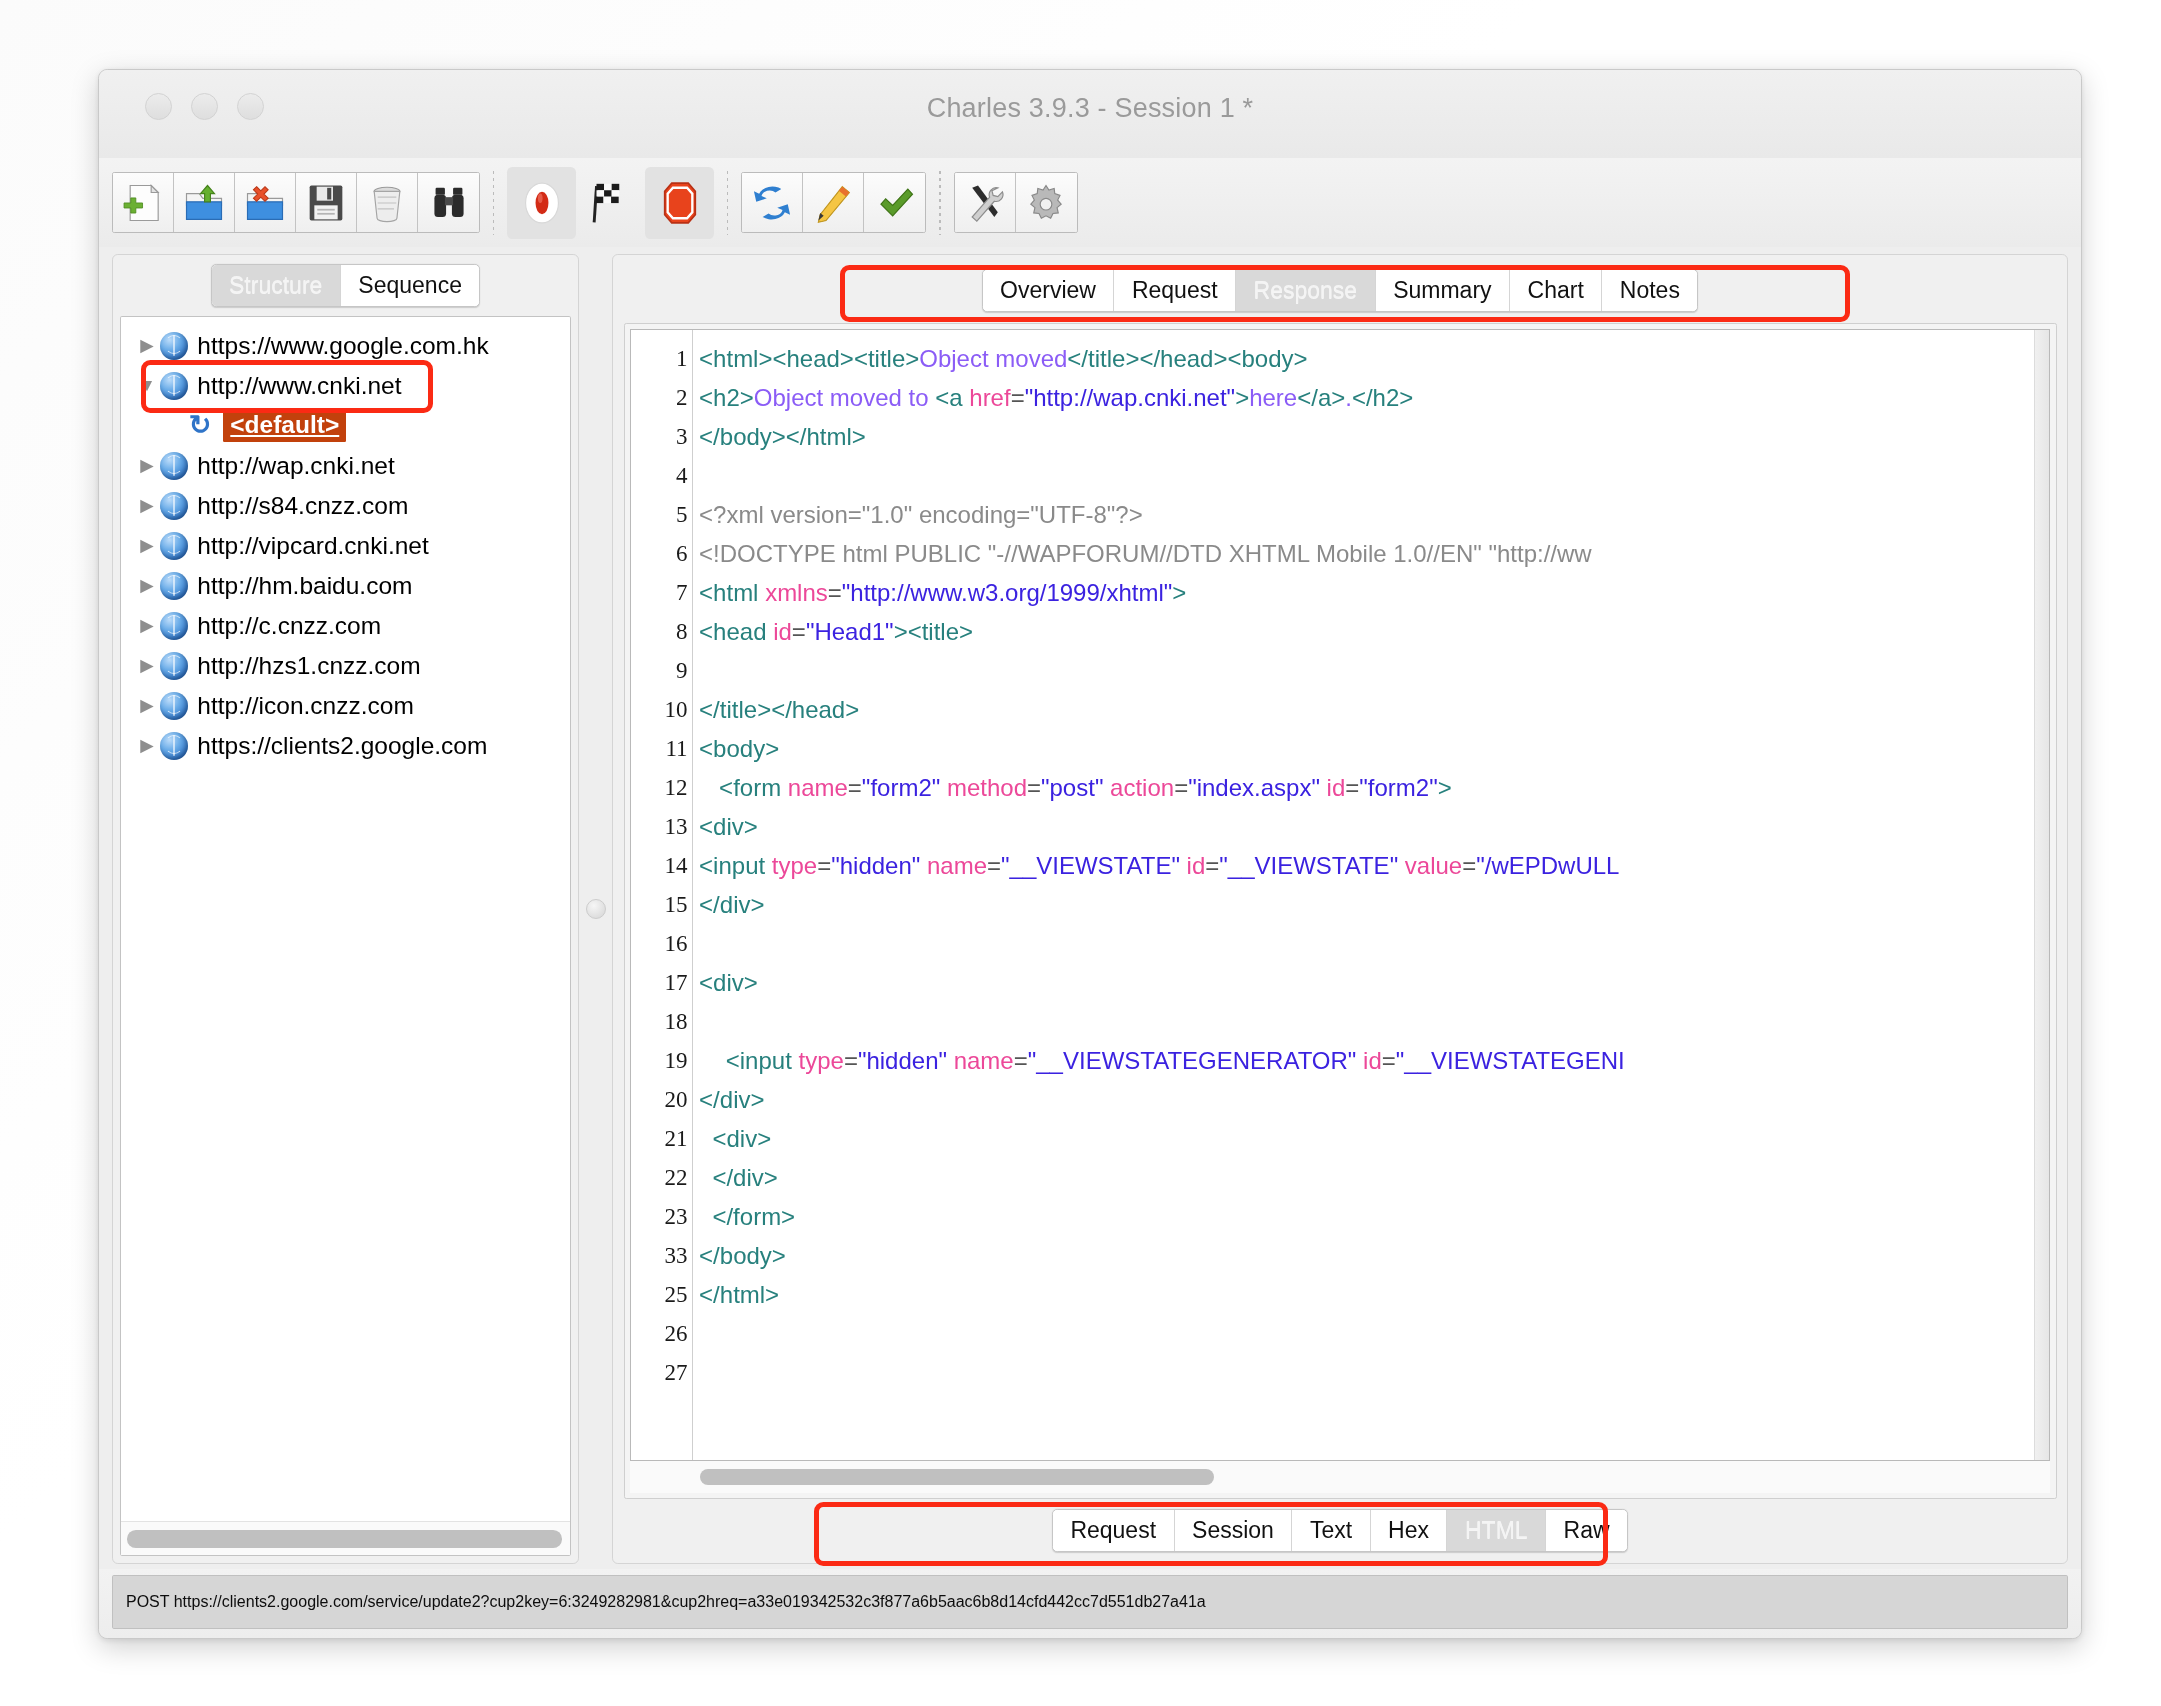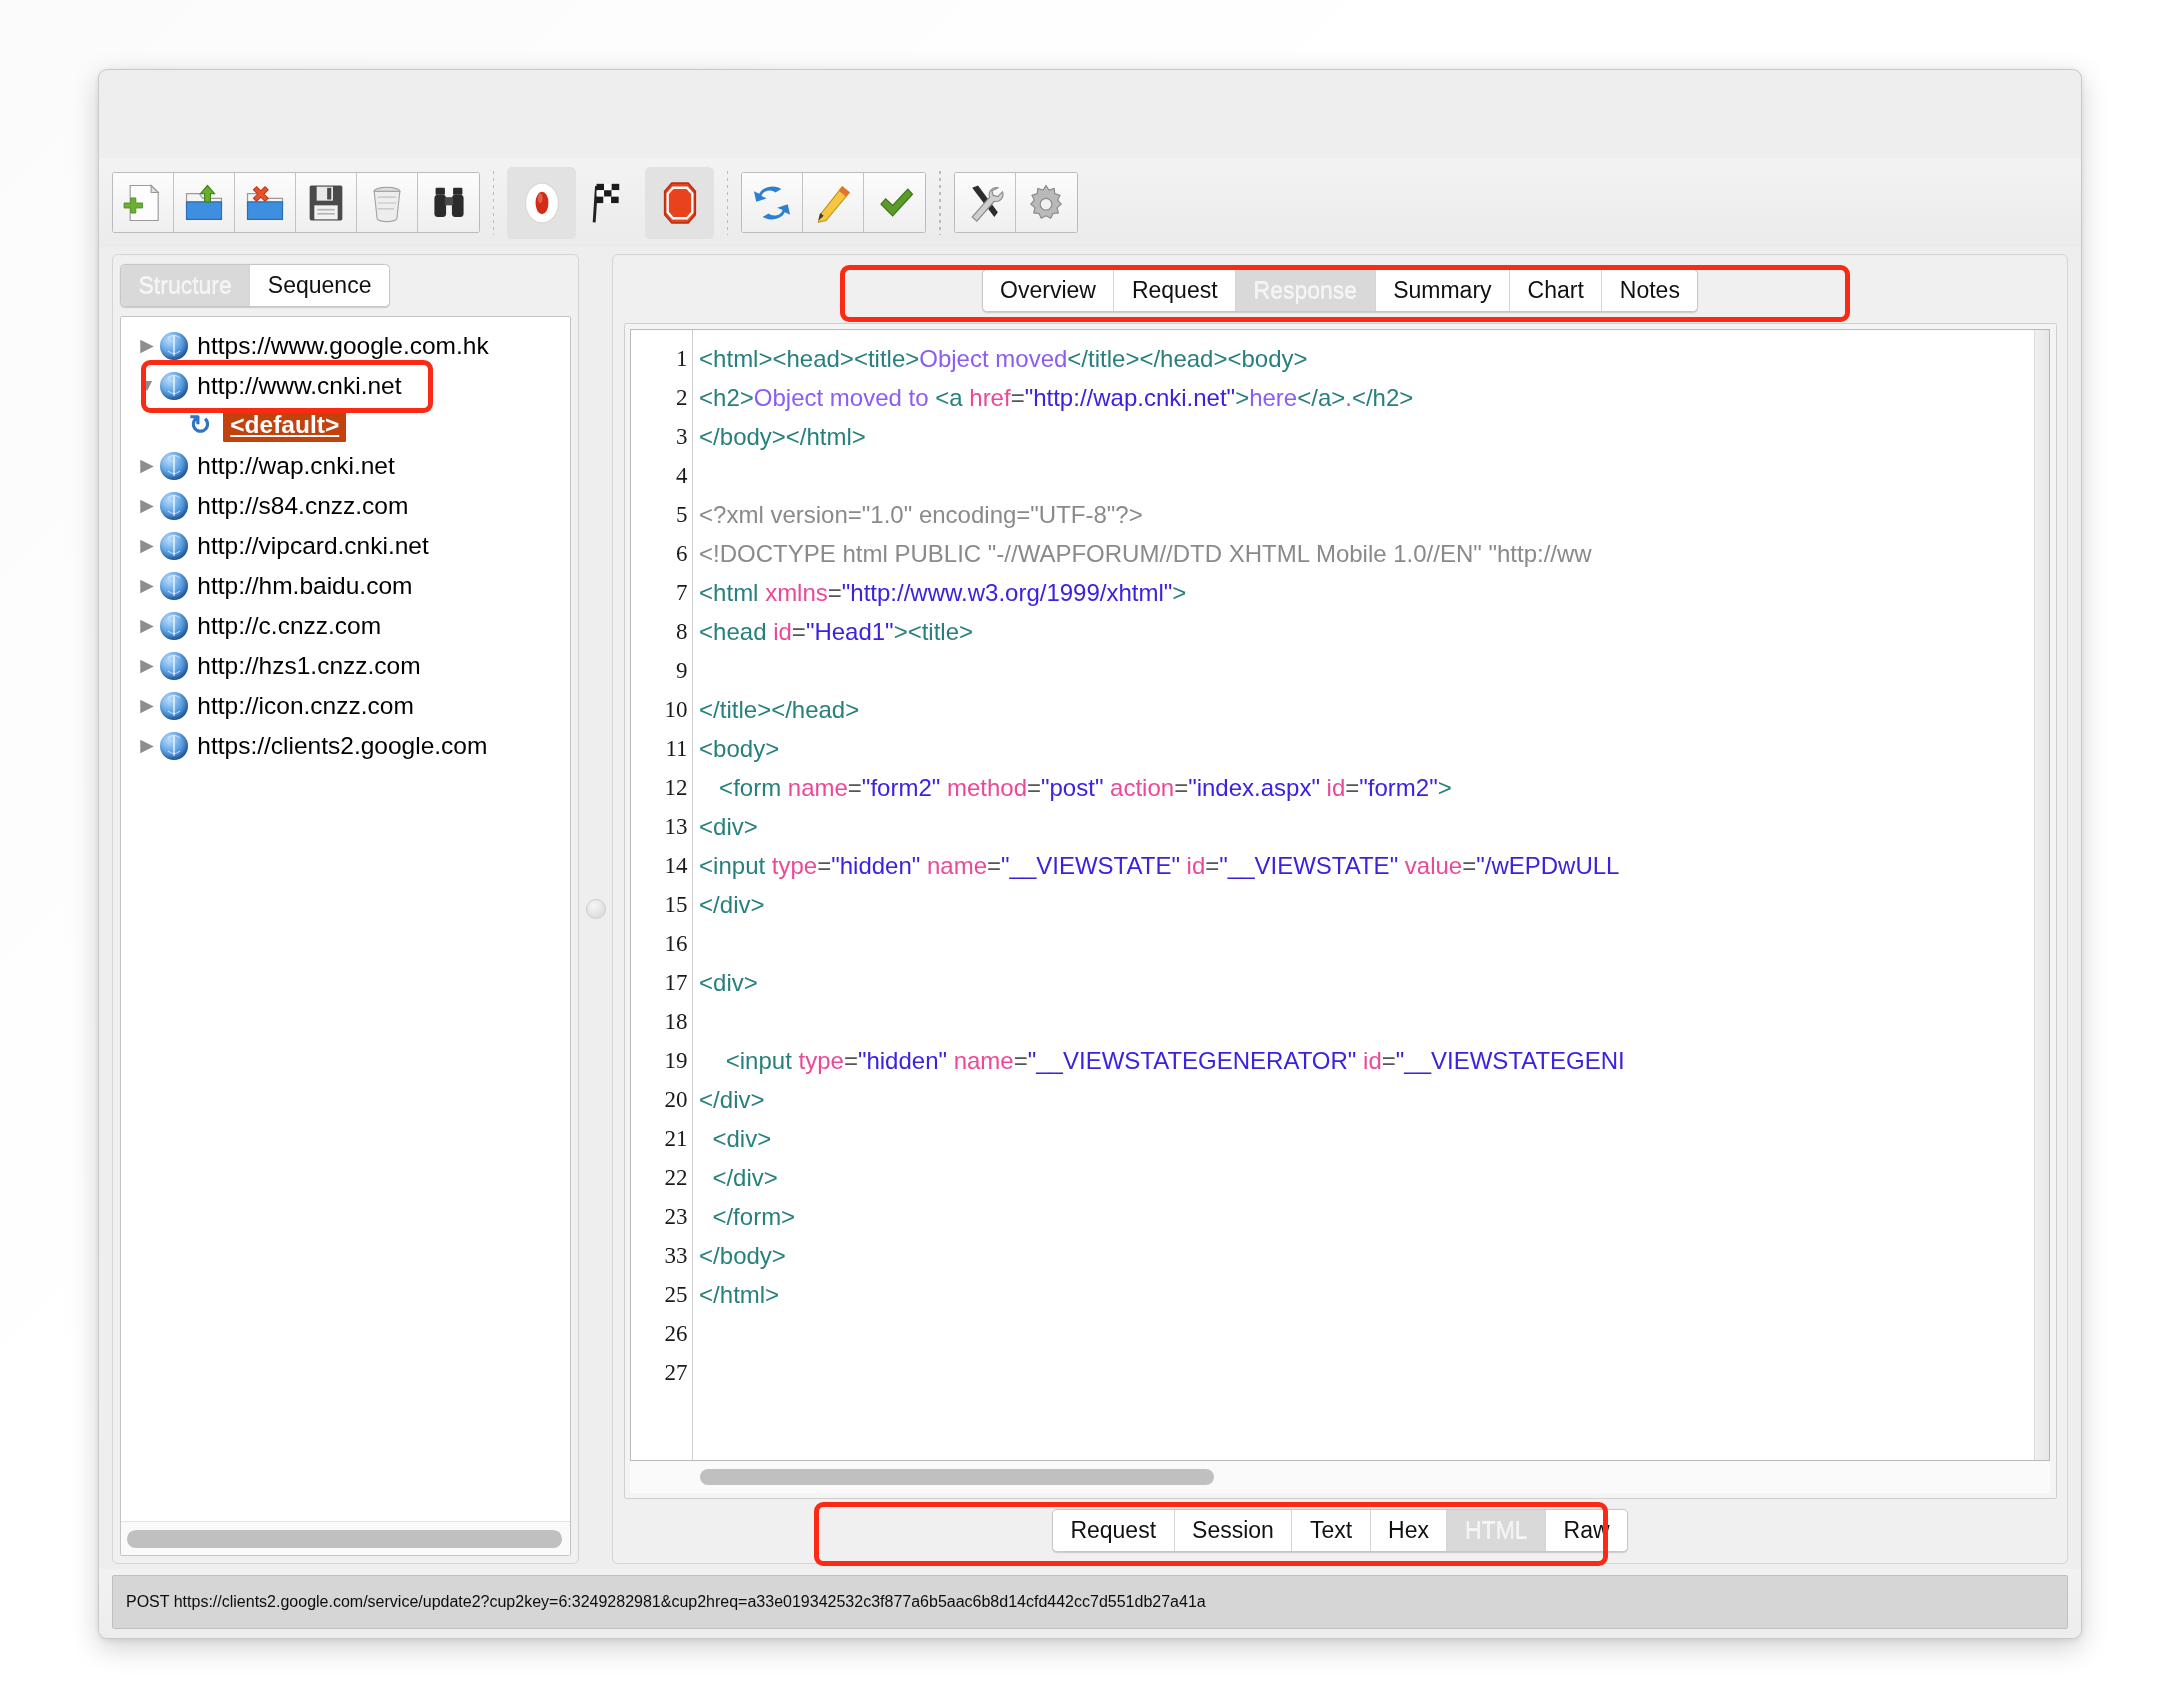--- a/index.html
+++ b/index.html
@@ -93,21 +93,21 @@
   }
   .leftpanel {
     width: 467px;
     display: flex; flex-direction: column;
     background: #f0f0f0;
     border: 0.6px solid #d4d4d4;
     border-radius: 5.8px;
     padding: 7px 7px 7px 7px;
   }
   .segbar {
-    display: flex; 
+    display: flex; justify-content: center;
     padding: 2.3px 0 8.2px 0;
   }
   .seg {
     display: inline-flex;
     border-radius: 5.3px;
     overflow: hidden;
     box-shadow: 0 0.6px 1.2px rgba(0,0,0,.16);
     border: 0.6px solid #c6c6c6;
     background: #ffffff;
   }
@@ -326,20 +326,28 @@
   
   .ic { display:block; }
 </style>
 </head>
 <body>
 
 <div id="root">
 
   <div class="window">
 
+    <div class="titlebar">
+      <div class="traffic">
+        <div class="tl-dot"></div>
+        <div class="tl-dot"></div>
+        <div class="tl-dot"></div>
+      </div>
+      <div class="wtitle">Charles 3.9.3 - Session 1 *</div>
+    </div>
 
     <div class="toolbar">
 
       <div class="tbgroup">
         <div class="tbbtn">
           <svg class="ic" width="42" height="42" viewBox="0 0 72 72">
             <g>
               <path d="M14 6 h36 l12 12 v48 h-48 z" fill="#fdfdfd" stroke="#9a9a9a" stroke-width="2"></path>
               <path d="M50 6 l12 12 h-12 z" fill="#e2e2e2" stroke="#9a9a9a" stroke-width="2"></path>
               <path d="M16 36 h16 v-12 h12 v12 h16 v12 h-16 v12 h-12 v-12 h-16 z" fill="#6bb033" stroke="#4c8a1f" stroke-width="2" transform="translate(-8,10) scale(0.72)"></path>

